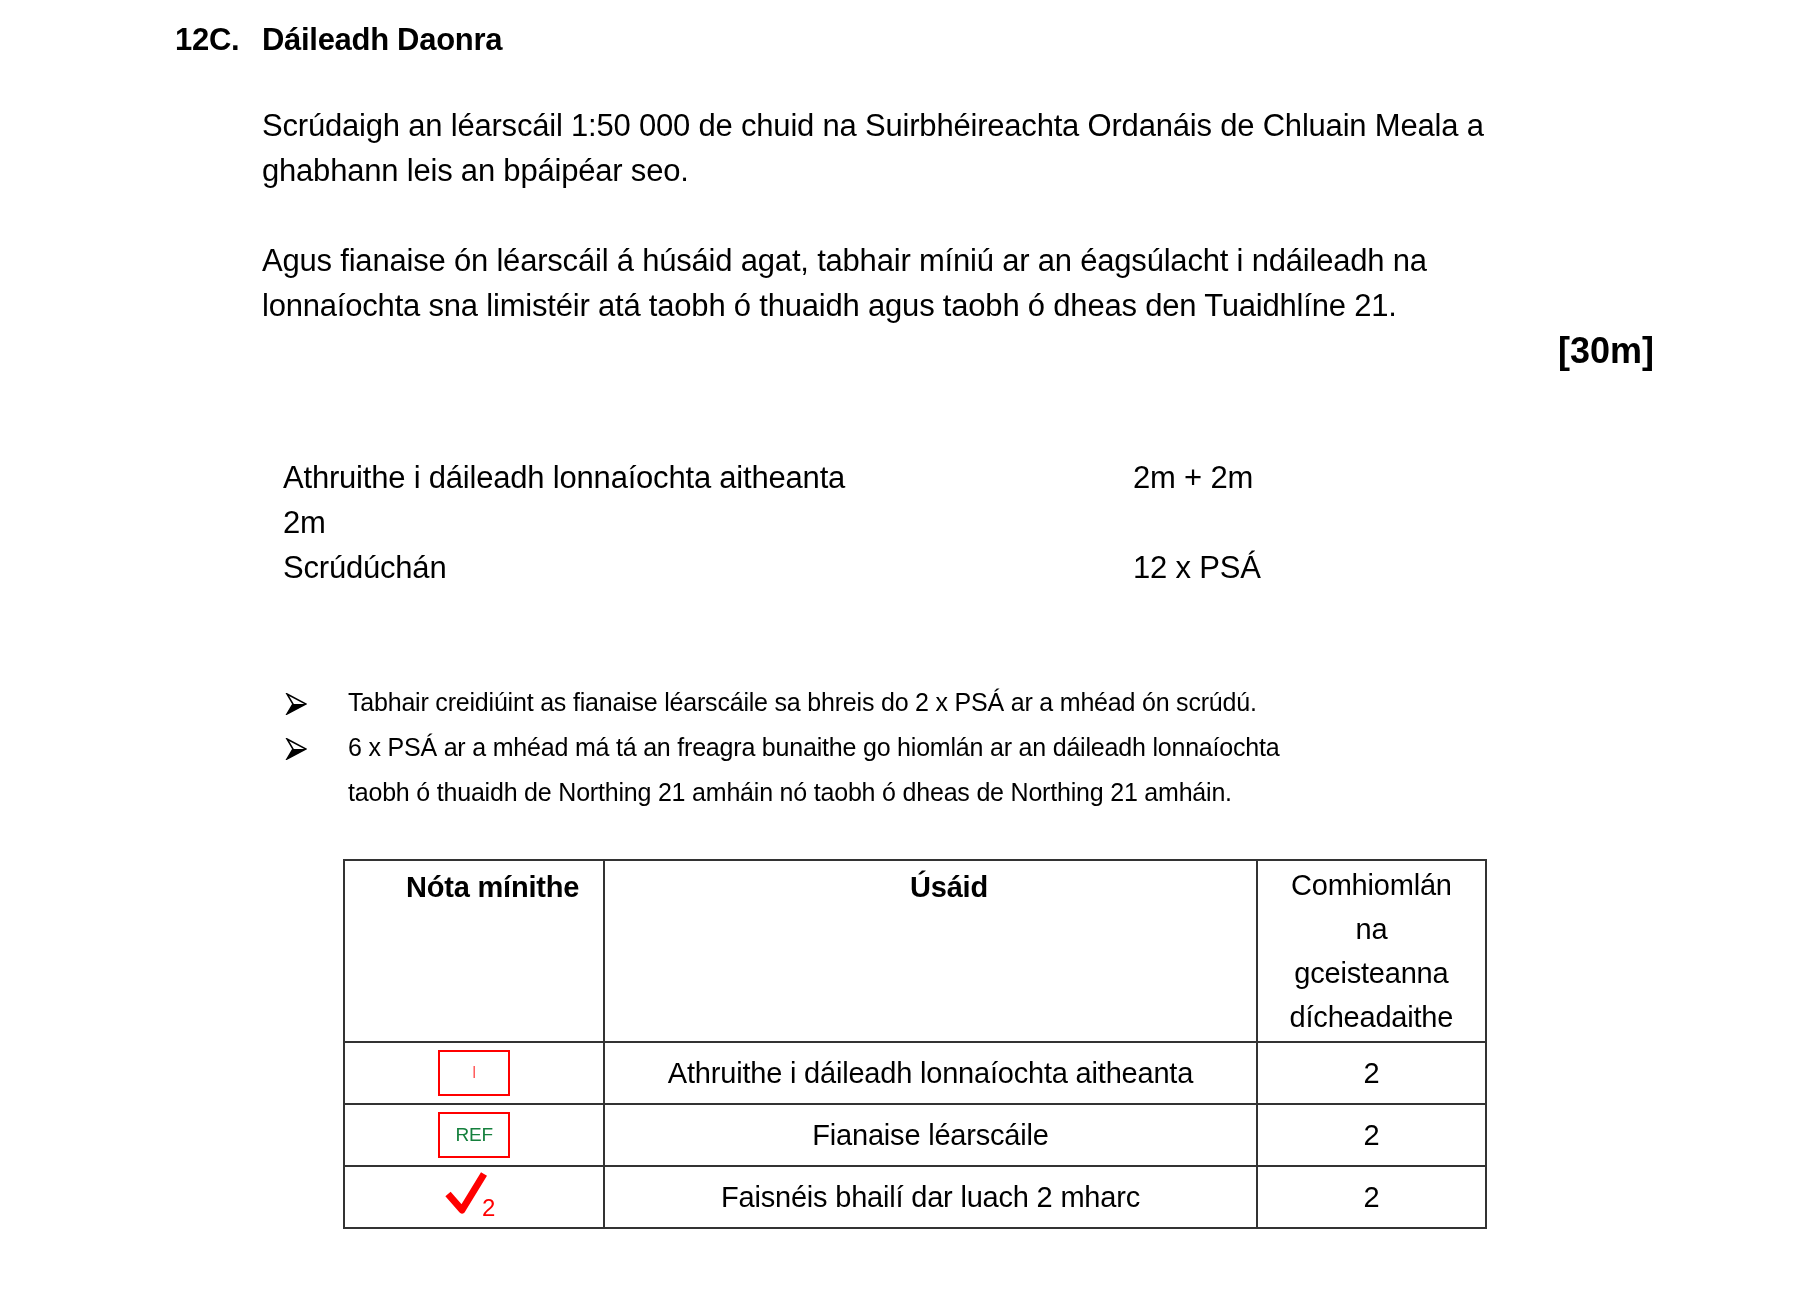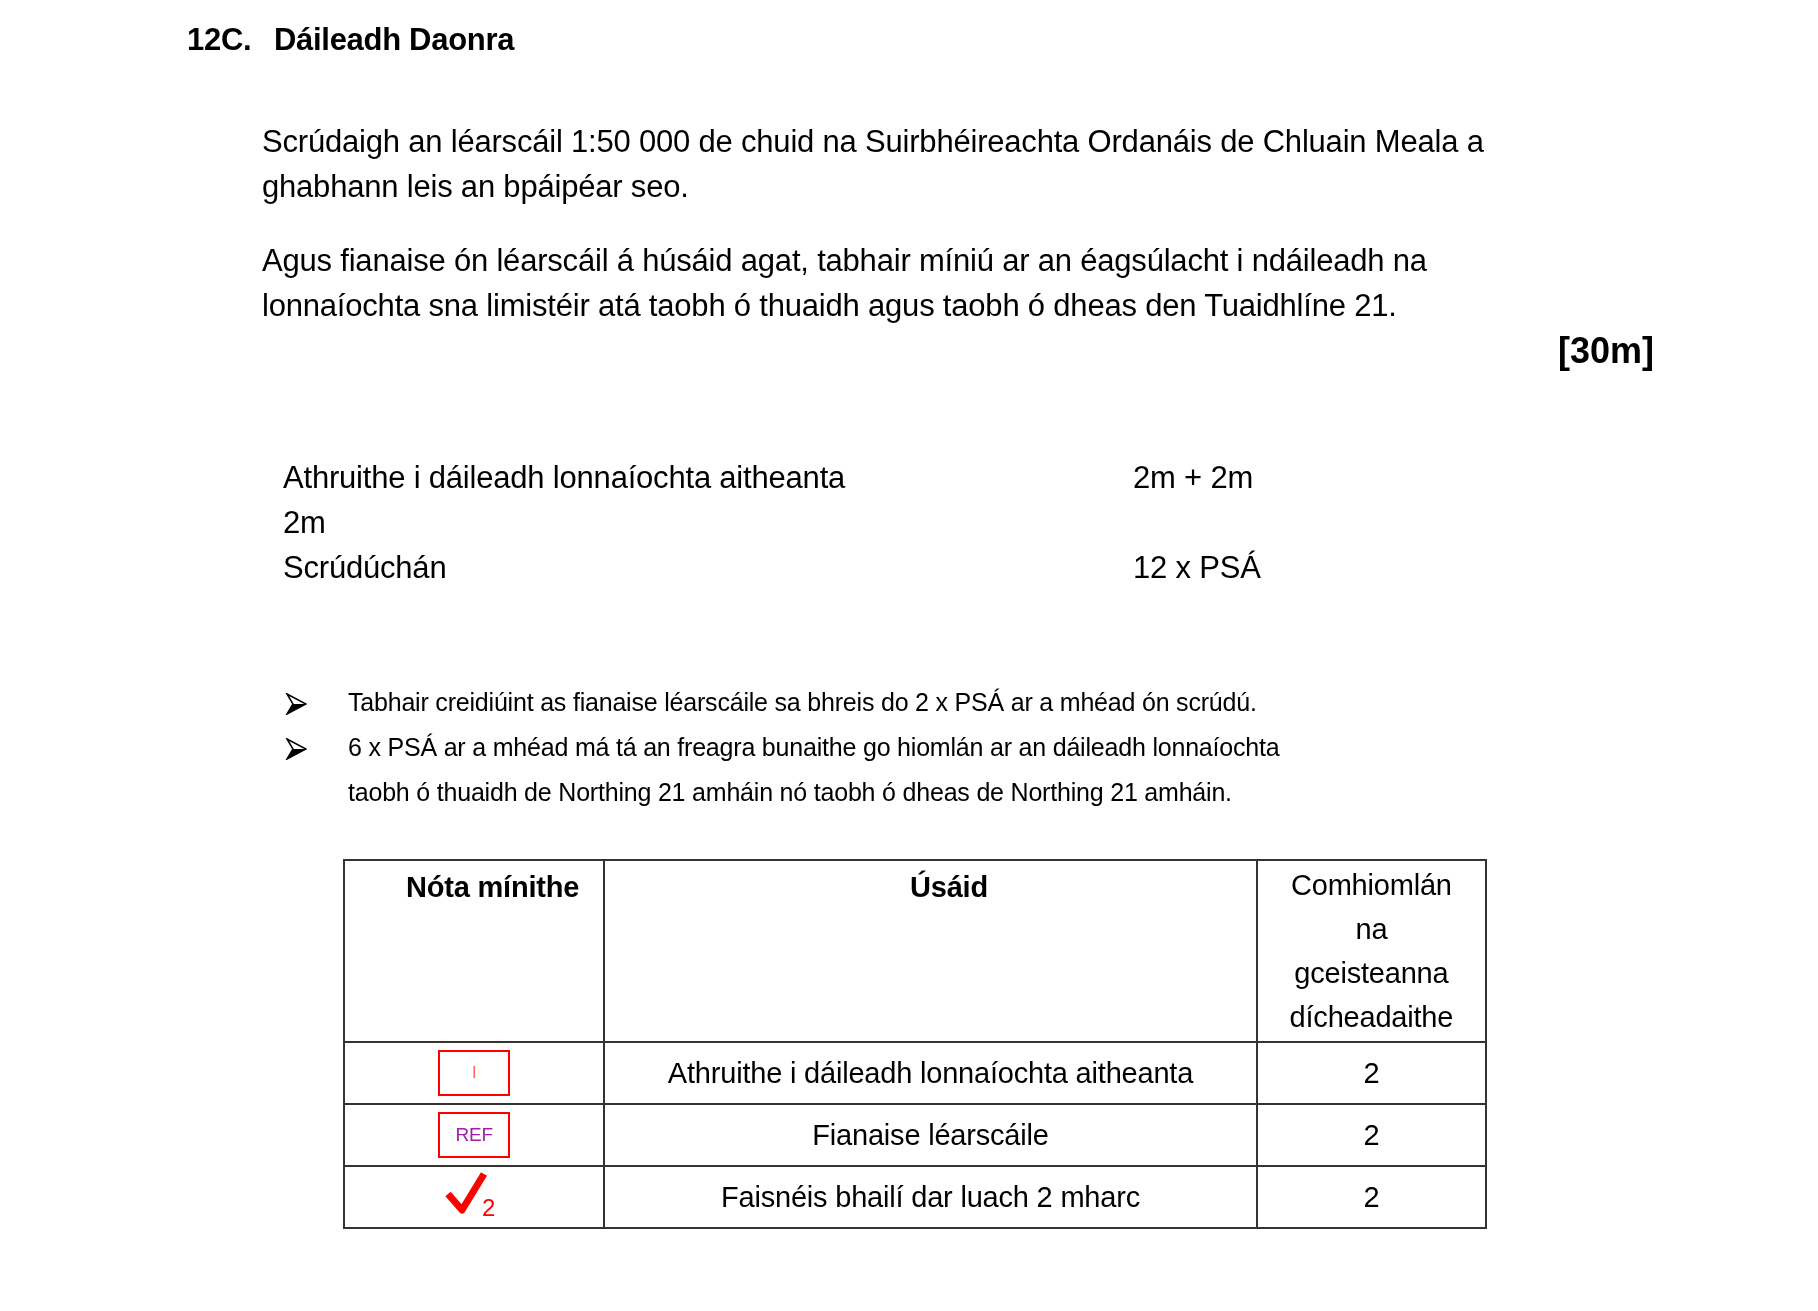--- a/index.html
+++ b/index.html
@@ -1,50 +1,50 @@
 <!DOCTYPE html>
 <html><head>
 <meta charset="utf-8">
 <style>
   html, body { margin:0; padding:0; background:#ffffff; }
   body { width:1818px; height:1311px; position:relative; overflow:hidden;
          font-family:"Liberation Sans", sans-serif; color:#000; }
   .abs { position:absolute; }
   .heading { top:22px; left:175px; font-size:31px; font-weight:bold; letter-spacing:-0.3px; white-space:nowrap; }
-  .heading .num { display:inline-block; width:87px;margin-left:12px; }
+  .heading .num { display:inline-block; width:87px; }
   .para { left:262px; font-size:31px; line-height:45px; white-space:nowrap; letter-spacing:-0.2px; }
   .marks { top:330px; right:164px; font-size:36px; font-weight:bold; }
   .criteria { top:455px; left:283px; font-size:31px; line-height:45px; letter-spacing:-0.2px; }
   .criteria .row { display:flex; white-space:nowrap; }
   .criteria .lbl { width:850px; }
   .bullets { top:680px; left:285px; font-size:25px; line-height:45px; letter-spacing:-0.2px; }
   .bullets .item { display:flex; white-space:nowrap; }
   .bullets .arrow { width:63px; display:flex; align-items:center; padding-top:2px; }
   .bullets .arrow svg { width:22px; height:22px; }
   table.notes { position:absolute; top:859px; left:343px; width:1144px; border-collapse:collapse;
                 font-size:29px; letter-spacing:-0.2px; }
   table.notes td { border:2px solid #333; text-align:center; padding:0; }
   table.notes tr.head td { height:178px; vertical-align:top; padding-top:2px; }
   table.notes tr.body td { height:60px; vertical-align:middle; }
   .c1 { width:258px; } .c2 { width:650px; } .c3 { width:227px; }
   .th-bold { font-weight:bold; line-height:44px; padding-top:2px; display:block;padding-left:37px; }
   .th-norm { line-height:44px; display:block; }
-  .boxicon { display:inline-block; border:2px solid #ff0000; color:#a21caf; font-size:19px;
+  .boxicon { display:inline-block; border:2px solid #ff0000; color:#15803d; font-size:19px;
              width:68px; height:42px; line-height:42px; text-align:center; vertical-align:middle; }
   .boxicon.i { font-size:16px; color:#ff5a5a; }
   .tick { display:inline-block; vertical-align:middle; }
 </style>
 </head>
 <body>
 
 <div class="abs heading">
   <span class="num">12C.</span><span>Dáileadh Daonra</span>
 </div>
 
-<div class="abs para" style="top:119px;">
+<div class="abs para" style="top:103px;">
   <div>Scrúdaigh an léarscáil 1:50 000 de chuid na Suirbhéireachta Ordanáis de Chluain Meala a</div>
   <div>ghabhann leis an bpáipéar seo.</div>
 </div>
 
 <div class="abs para" style="top:238px;">
   <div>Agus fianaise ón léarscáil á húsáid agat, tabhair míniú ar an éagsúlacht i ndáileadh na</div>
   <div>lonnaíochta sna limistéir atá taobh ó thuaidh agus taobh ó dheas den Tuaidhlíne 21.</div>
 </div>
 
 <div class="abs marks">[30m]</div>

